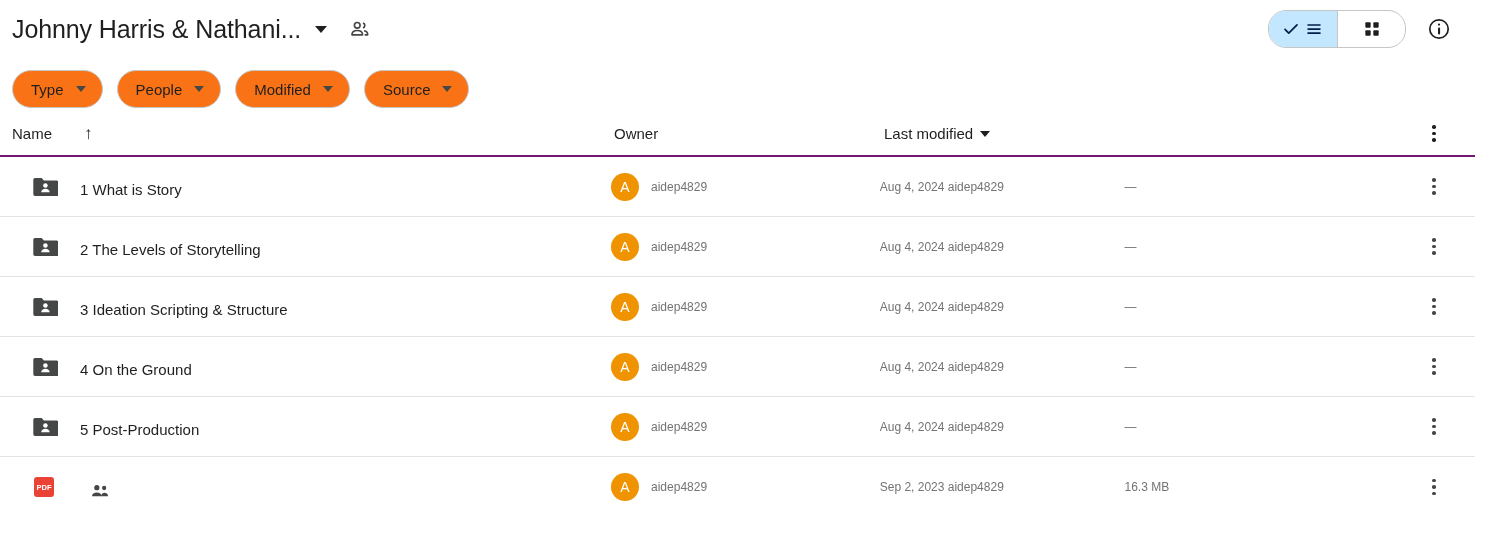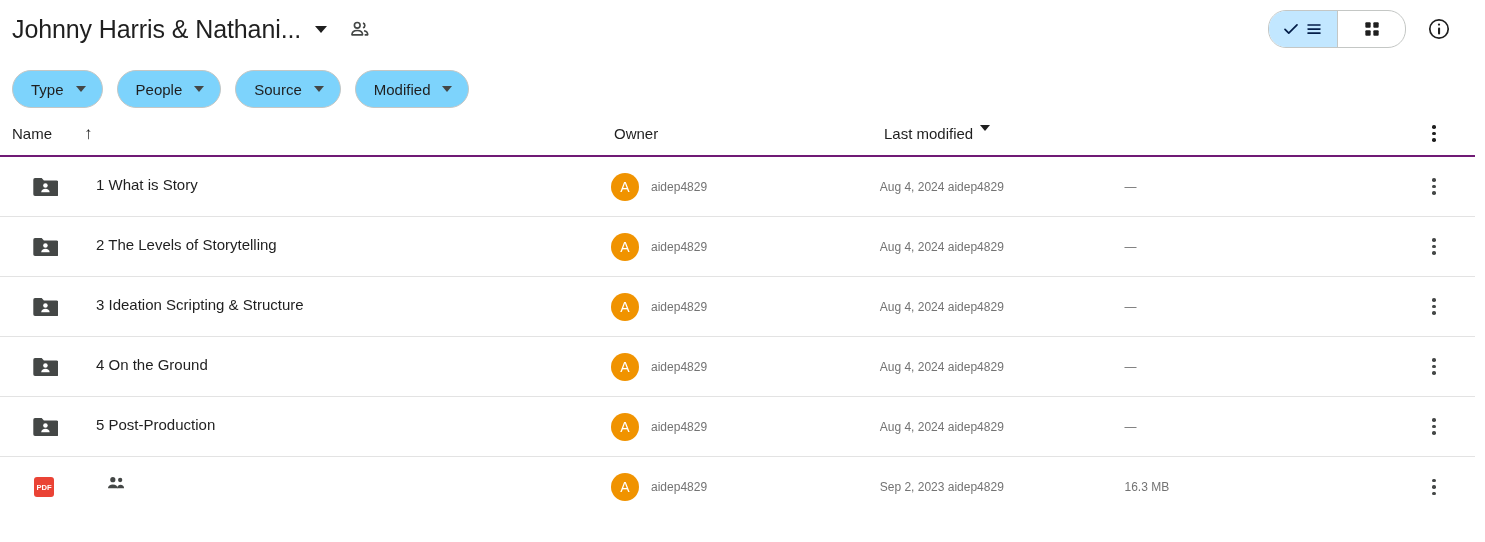--- a/index.html
+++ b/index.html
@@ -85,21 +85,21 @@
   .chip {
     display: inline-flex;
     align-items: center;
     gap: 12px;
     height: 38px;
     padding: 0 16px 0 18px;
     border: 1px solid #c4c7c5;
     border-radius: 19px;
     font-size: 15px;
     color: #1f1f1f;
-    background: #7dd3fc;
+    background: #f97316;
     white-space: nowrap;
   }
   .chip .caret {
     width: 0; height: 0;
     border-left: 5px solid transparent;
     border-right: 5px solid transparent;
     border-top: 6px solid #444746;
   }
 
   
@@ -115,30 +115,30 @@
     height: 45px;
     font-size: 15px;
     color: #1f1f1f;
     border-bottom: 2px solid #701a75;
     margin: 0 10px 0 0;
     padding-left: 12px;
   }
   .data-row { border-bottom: 1px solid #e3e3e3; margin-right: 10px; }
   .data-row:last-child { border-bottom: none; }
 
-  .col-name   { width: 602px; display: flex; align-items: flex-start; gap: 16px; }
+  .col-name   { width: 602px; display: flex; align-items: flex-end; }
   .col-owner  { width: 270px; display: flex; align-items: center; }
   .col-mod    { width: 246px; display: flex; align-items: center; }
   .col-size   { width: 300px; display: flex; align-items: center; }
   .col-menu   { flex: 1 1 auto; display: flex; align-items: center; justify-content: flex-end; padding-right: 14px; }
 
   .head-row .col-name { display: flex; align-items: center; gap: 32px; }
   .sort-arrow { font-size: 17px; color: #1f1f1f; line-height: 1; }
 
-  .head-label { display: inline-flex; align-items: flex-start; gap: 7px; }
+  .head-label { display: inline-flex; align-items: center; gap: 7px; }
   .head-caret {
     width: 0; height: 0;
     border-left: 5px solid transparent;
     border-right: 5px solid transparent;
     border-top: 6px solid #1f1f1f;
   }
 
   .file-icon { width: 34px; display: flex; align-items: center; justify-content: flex-start; margin-right: 14px; margin-left: 20px;}
   .item-name {
     font-size: 15px;
@@ -224,25 +224,25 @@
 <div class="filters">
   <div class="chip">
     <span>Type</span>
     <span class="caret"></span>
   </div>
   <div class="chip">
     <span>People</span>
     <span class="caret"></span>
   </div>
   <div class="chip">
+    <span>Modified</span>
+    <span class="caret"></span>
+  </div>
+  <div class="chip">
     <span>Source</span>
-    <span class="caret"></span>
-  </div>
-  <div class="chip">
-    <span>Modified</span>
     <span class="caret"></span>
   </div>
 </div>
 
 <div class="table">
 
   <div class="row head-row">
     <div class="col-name">
       <span>Name</span>
       <span class="sort-arrow">↑</span>

